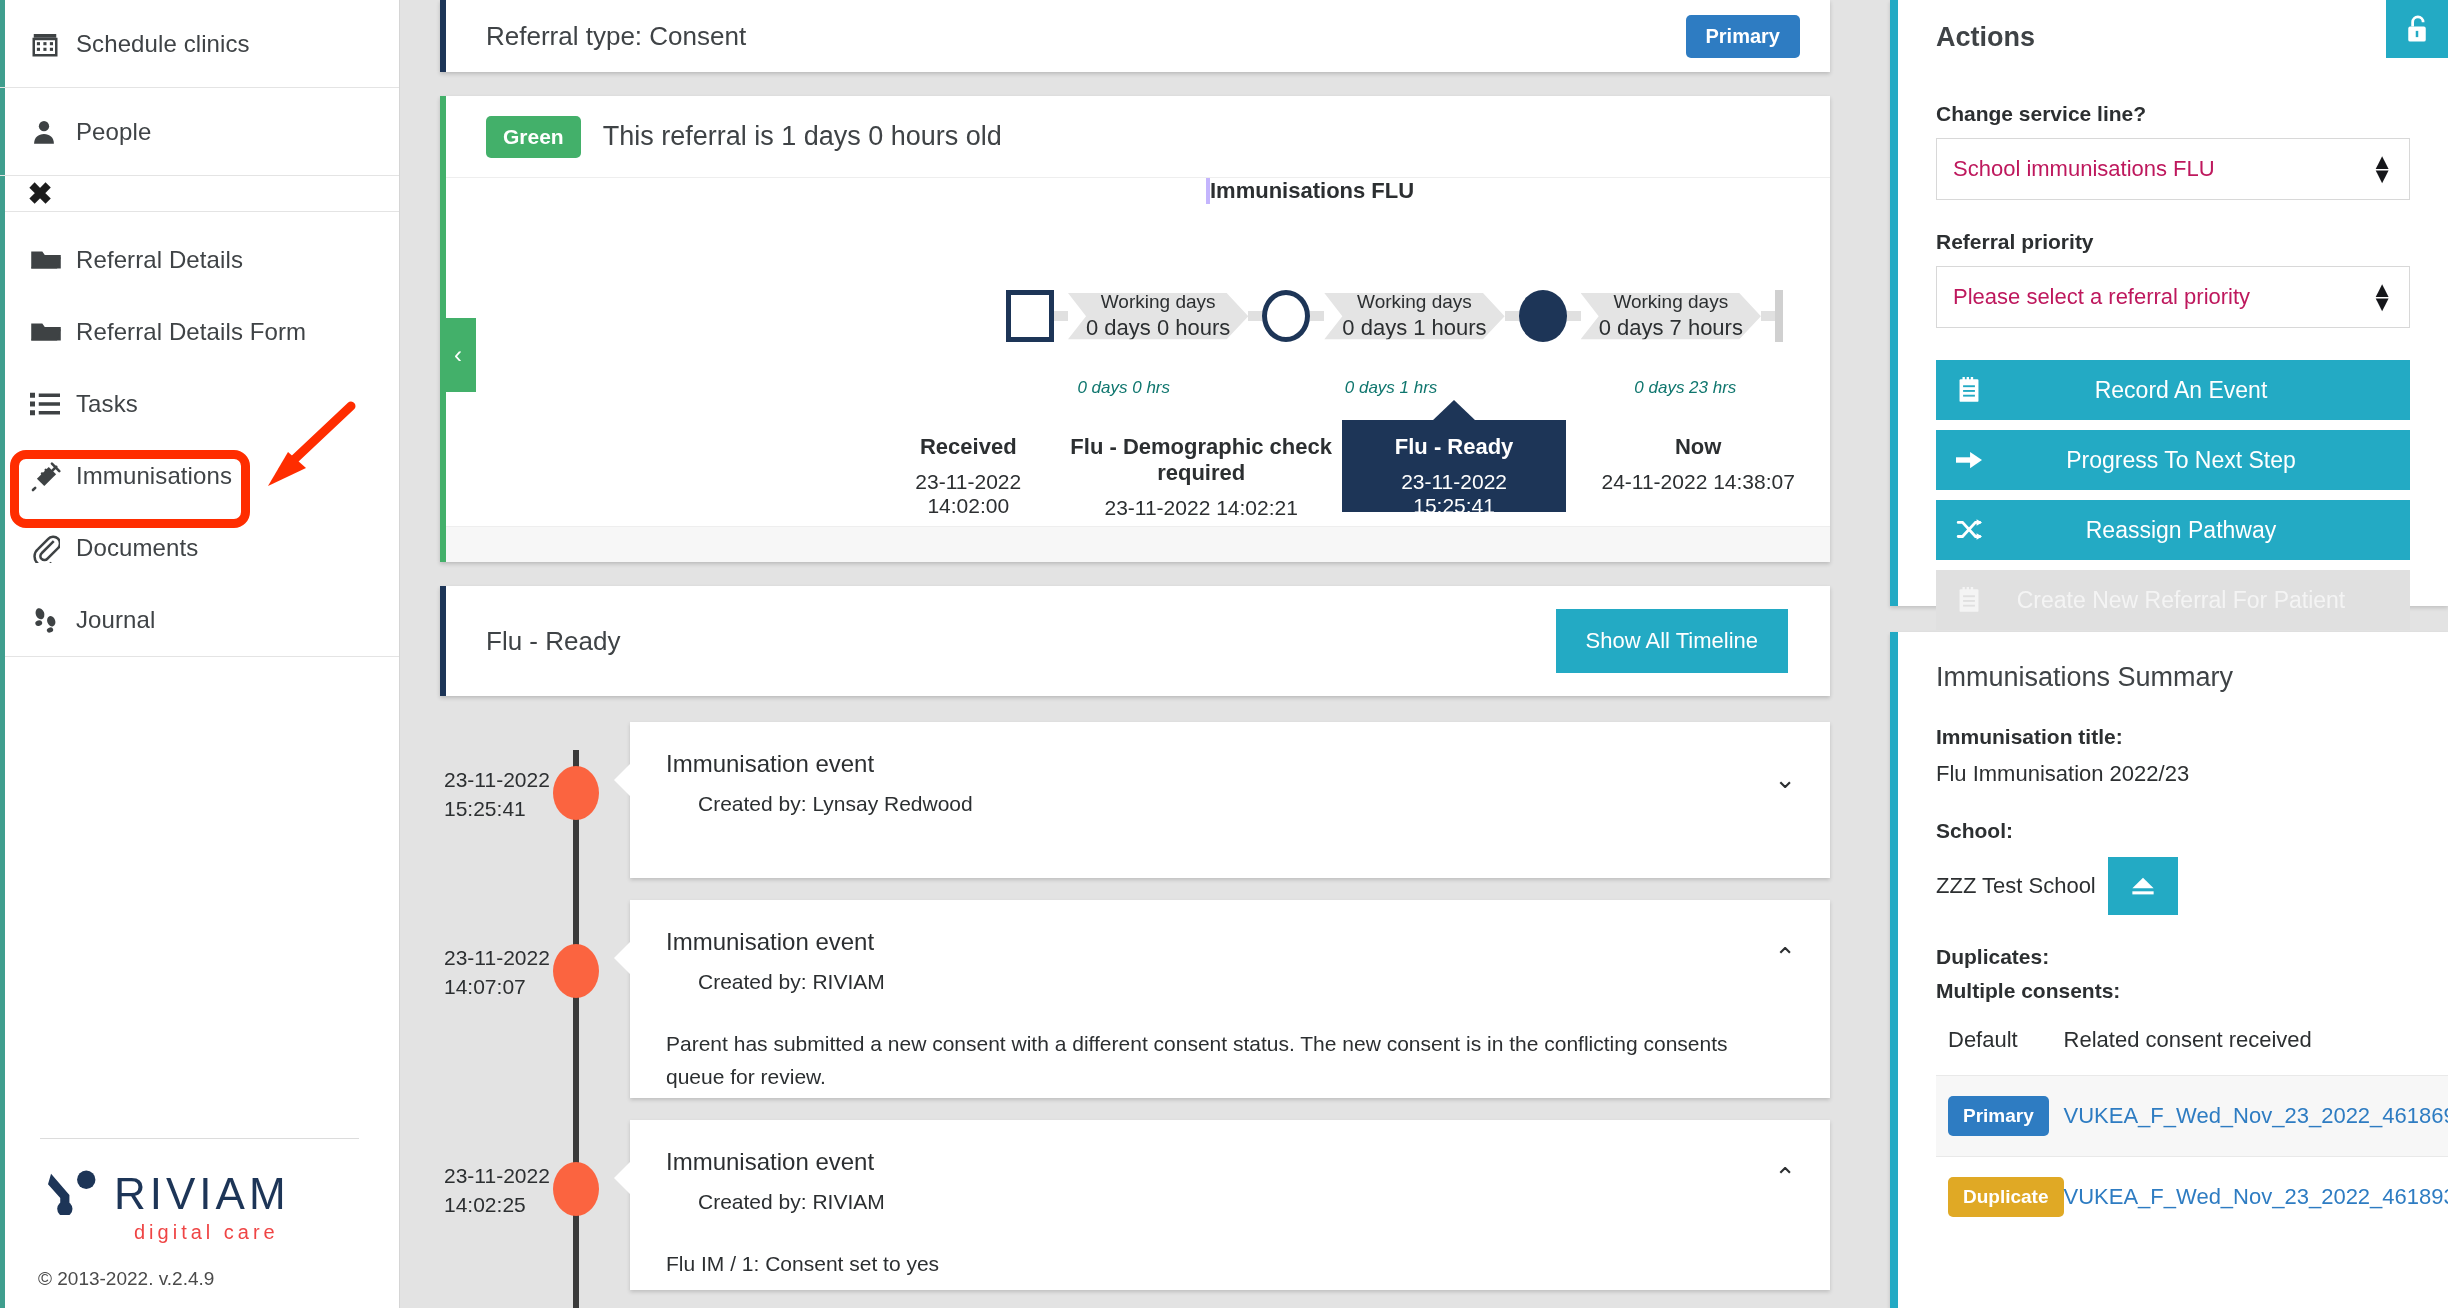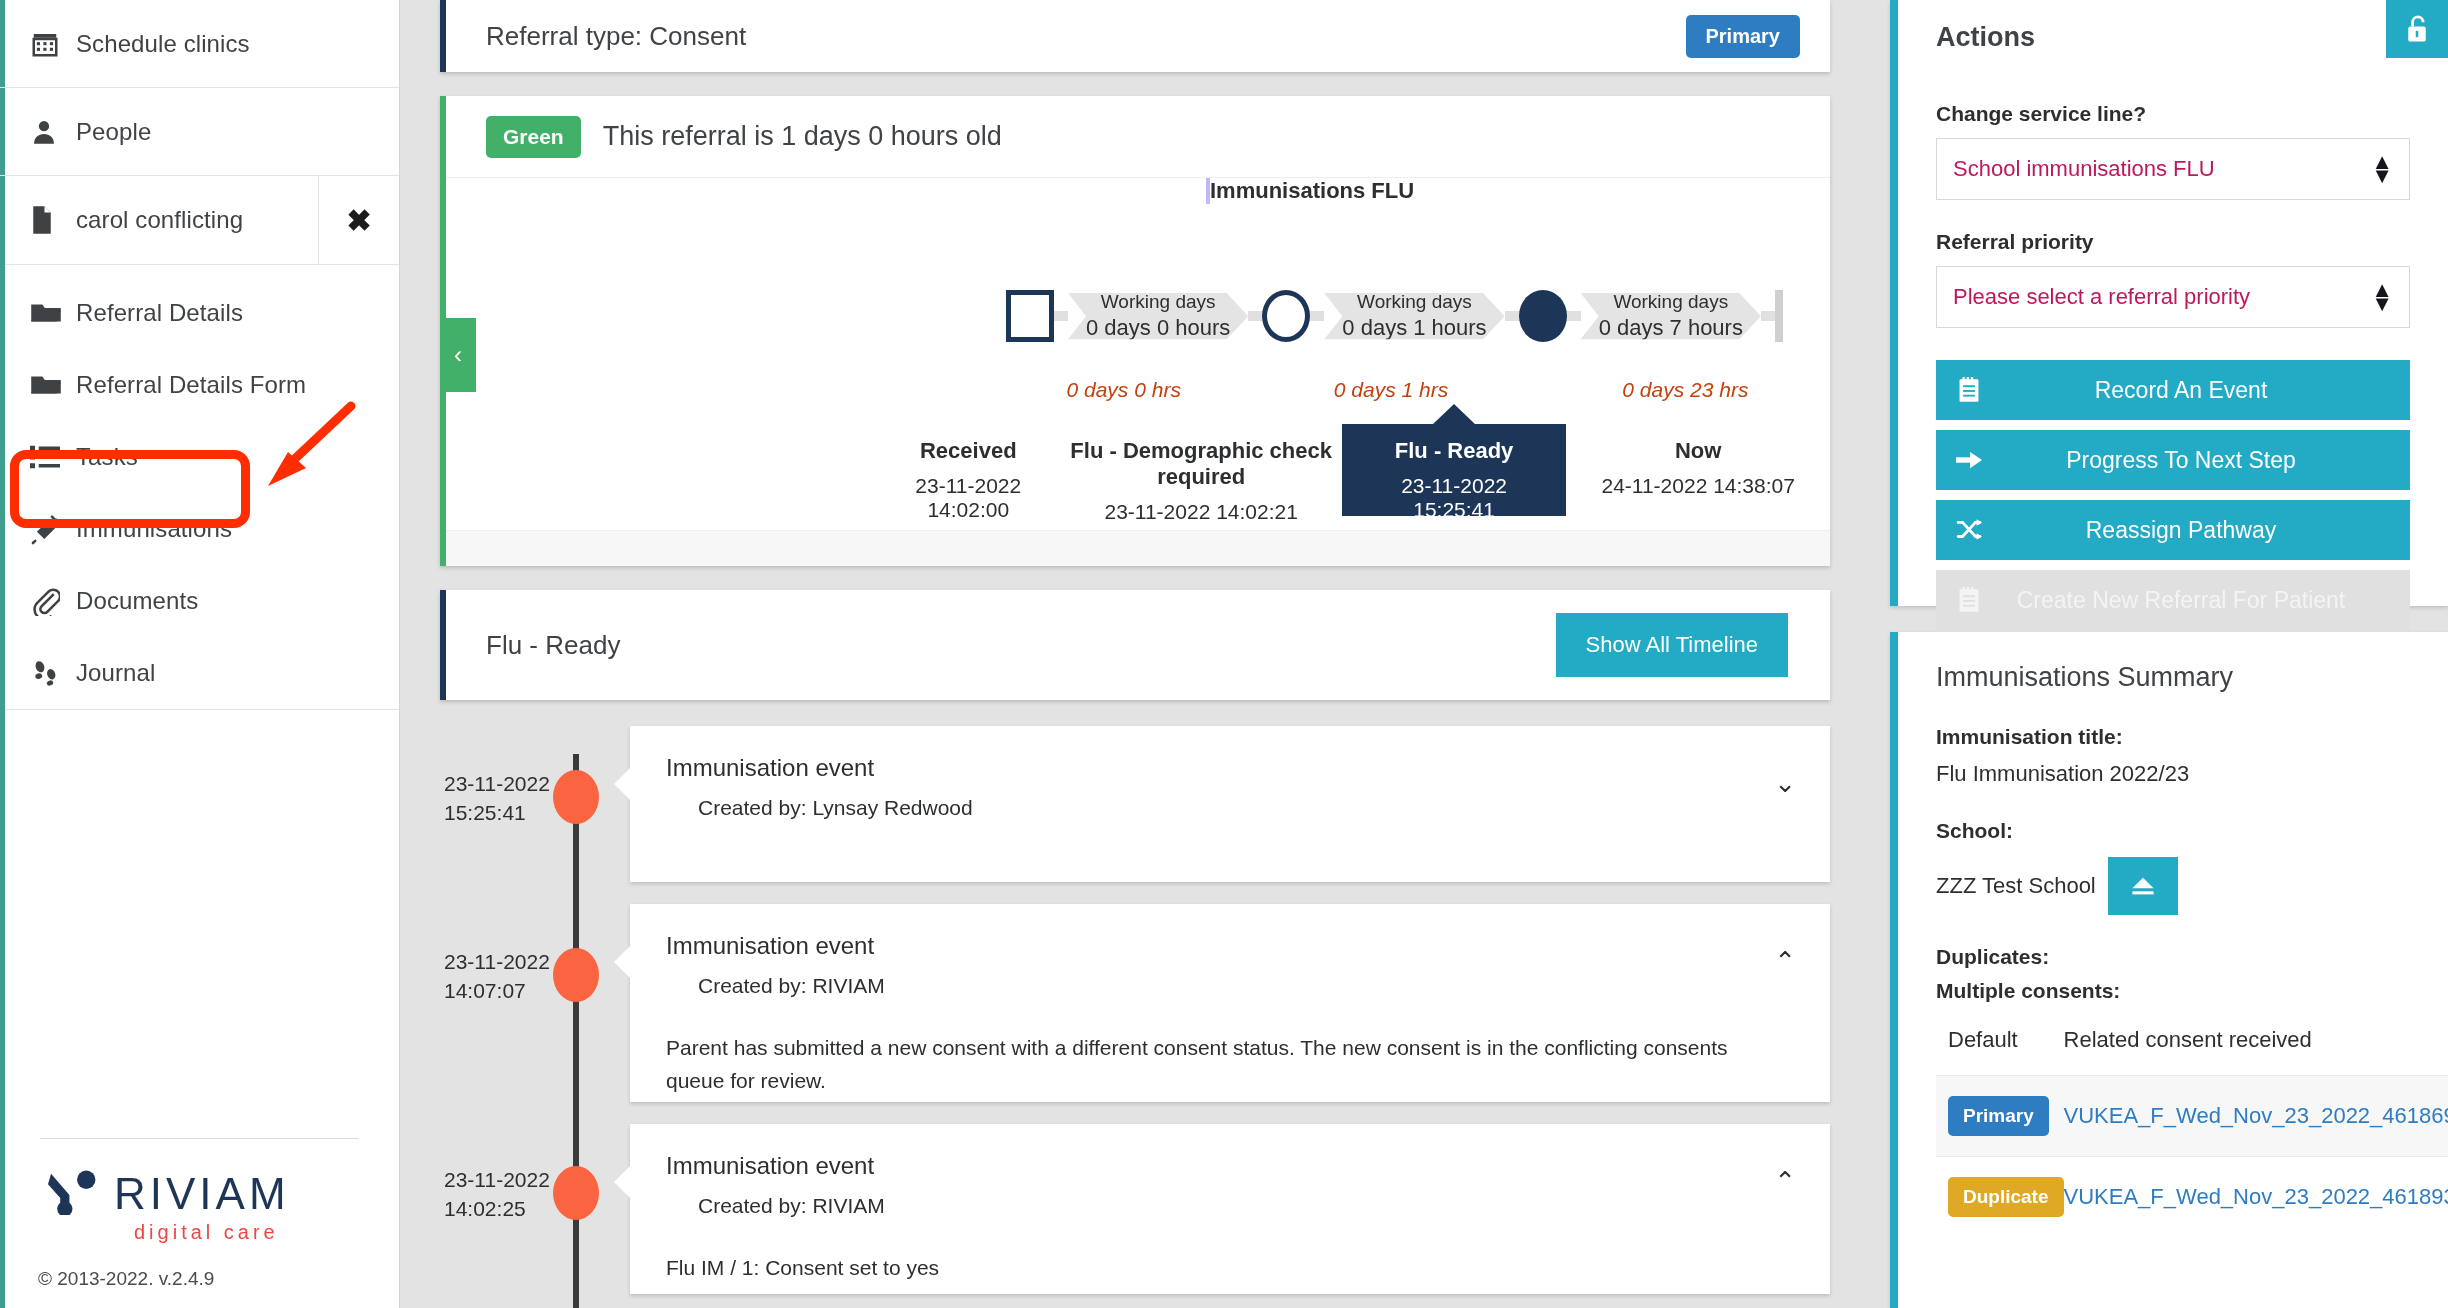--- a/index.html
+++ b/index.html
@@ -123,21 +123,21 @@
   .chevron-box {
     background: #e4e4e4; color: #2c2f31; text-align: center;
     padding: 10px 18px; flex: 0 0 auto; position: relative;
     clip-path: polygon(0 18%, 88% 18%, 100% 50%, 88% 82%, 0 82%, 10% 50%);
     min-width: 170px;
   }
   .chevron-box .cb-l1 { font-size: 19px; line-height: 1.25; }
   .chevron-box .cb-l2 { font-size: 22px; line-height: 1.3; }
 
   .tl-durations { display: flex; margin-top: 26px; padding-left: 560px; }
-  .dur { font-size: 21px; color: #c2410c; font-style: italic; text-align: center; }
+  .dur { font-size: 17px; color: #0f766e; font-style: italic; text-align: center; }
 
   .tl-labels { display: flex; margin-top: 36px; padding-left: 430px; position: relative; height: 78px; }
   .tl-lab { text-align: center; }
   .tl-lab .nm { font-size: 22px; font-weight: bold; color: #2c2f31; }
   .tl-lab .dt { font-size: 21px; color: #2c2f31; margin-top: 10px; }
   .tl-lab.active {
     background: #1d3557; color: #fff; padding: 14px 20px 18px 20px;
     position: relative; margin-top: -14px;
   }
   .tl-lab.active .nm, .tl-lab.active .dt { color: #fff; }
@@ -278,29 +278,20 @@
       <span class="nav-icon">
         <svg width="28" height="30" viewBox="0 0 24 24" fill="#3e4244">
           <circle cx="12" cy="7" r="4.4"></circle>
             <path d="M3.5 22c0-5.2 3.8-8.2 8.5-8.2s8.5 3 8.5 8.2z"></path>
         </svg>
       </span>
       <span class="nav-label">People</span>
     </div>
 
     <div class="nav-doc-row">
-      <div class="nav-doc-main">
-        <span class="nav-icon">
-          <svg width="24" height="30" viewBox="0 0 18 24" fill="#3e4244">
-            <path d="M2 1h9l5 5v17H2z"></path>
-              <path d="M11 1v5h5" fill="#ffffff"></path>
-          </svg>
-        </span>
-        <span class="nav-label">carol conflicting</span>
-      </div>
       <div class="nav-doc-close">✖</div>
     </div>
 
     <div class="nav-item plain" style="margin-top:12px">
       <span class="nav-icon">
         <svg width="32" height="26" viewBox="0 0 26 20" fill="#3e4244">
           <path d="M1 3h9l2 3h13v11H1z"></path>
             <path d="M4 8h21l-3 9H1z"></path>
         </svg>
       </span>

